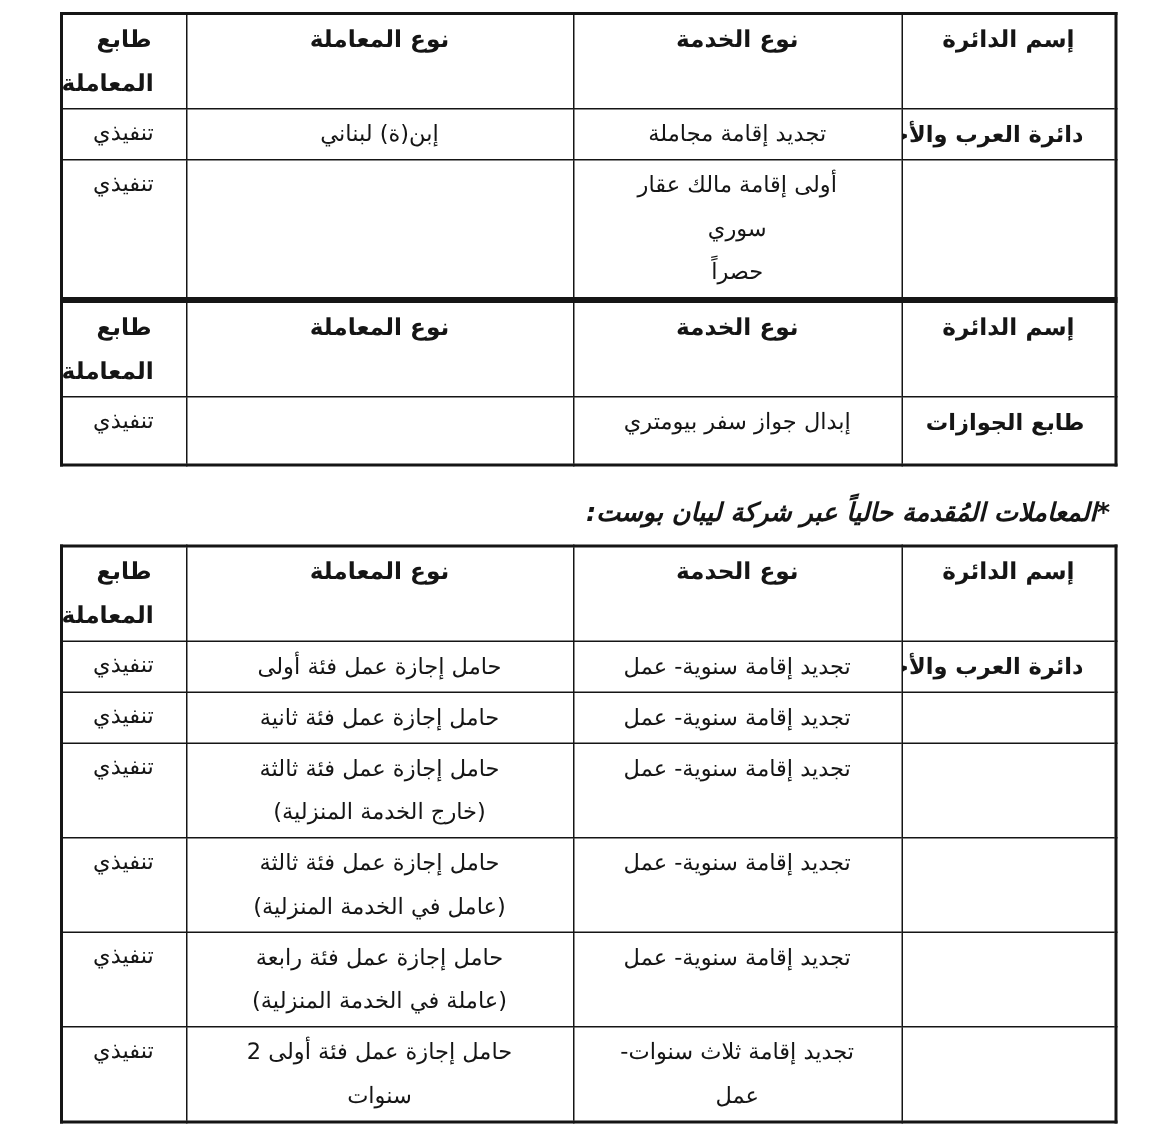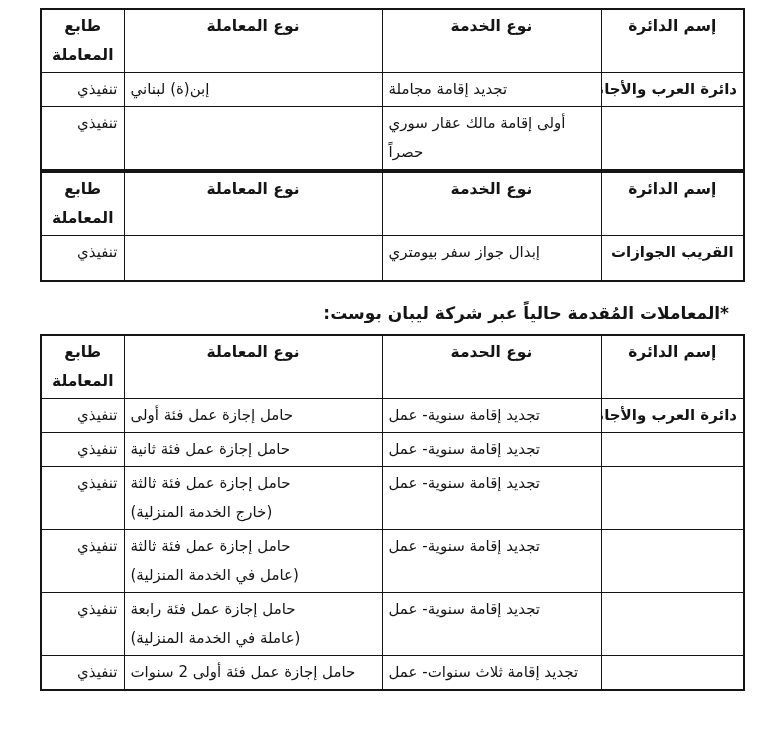--- a/index.html
+++ b/index.html
@@ -27,47 +27,47 @@
     border: 2px solid #151515;
     direction: rtl;
   }
   .c-dept  { width: 143px; }
   .c-serv  { width: 219px; }
   .c-trans { width: 258px; }
   .c-stamp { width: 83px;  }
   .tbl th, .tbl td {
     border: 1.5px solid #151515;
     vertical-align: top;
-    padding: 2px 6px;
+    padding: 2px 21px;
     font-size: 15px;
     line-height: 29px;
     white-space: pre-line;
     overflow: hidden;
   }
   .tbl th {
     font-weight: bold;
     text-align: center;
     font-size: 15.5px;
   }
   td.dept {
     text-align: center;
     font-weight: bold;
     white-space: nowrap;
   }
-  td.serv, td.trans { text-align: left; }
+  td.serv, td.trans { text-align: center; }
   td.stamp { text-align: right; font-family: Liberation Serif, serif; }
   tr.h-tall td { height: 40px; }
   .heading {
     font-weight: bold;
     font-size: 17px;
     text-align: right;
     line-height: 24px;
   }
   .heading.h1 { margin: 16px 0 22px 0; }
-  .heading.h2 { margin: 19px 16px 9px 0; }
+  .heading.h2 { margin: 19px 5px 9px 0; font-style: italic; }
   .t2 { margin-bottom: 0; }
 </style>
 </head>
 <body>
 
 <div class="doc">
 
   <table class="tbl t1">
     <colgroup>
         <col class="c-dept">
@@ -109,21 +109,21 @@
       </colgroup>
     <tbody>
       <tr>
         <th>إسم الدائرة</th>
         <th>نوع الخدمة</th>
         <th>نوع المعاملة</th>
         <th>طابع
 المعاملة</th>
       </tr>
       <tr class="h-tall">
-        <td class="dept">القريب الجوازات</td>
+        <td class="dept">طابع الجوازات</td>
         <td class="serv">إبدال جواز سفر بيومتري</td>
         <td class="trans"></td>
         <td class="stamp">تنفيذي</td>
       </tr>
     </tbody>
   </table>
 
   <div class="heading h2">*المعاملات المُقدمة حالياً عبر شركة ليبان بوست:</div>
 
   <table class="tbl t3">

